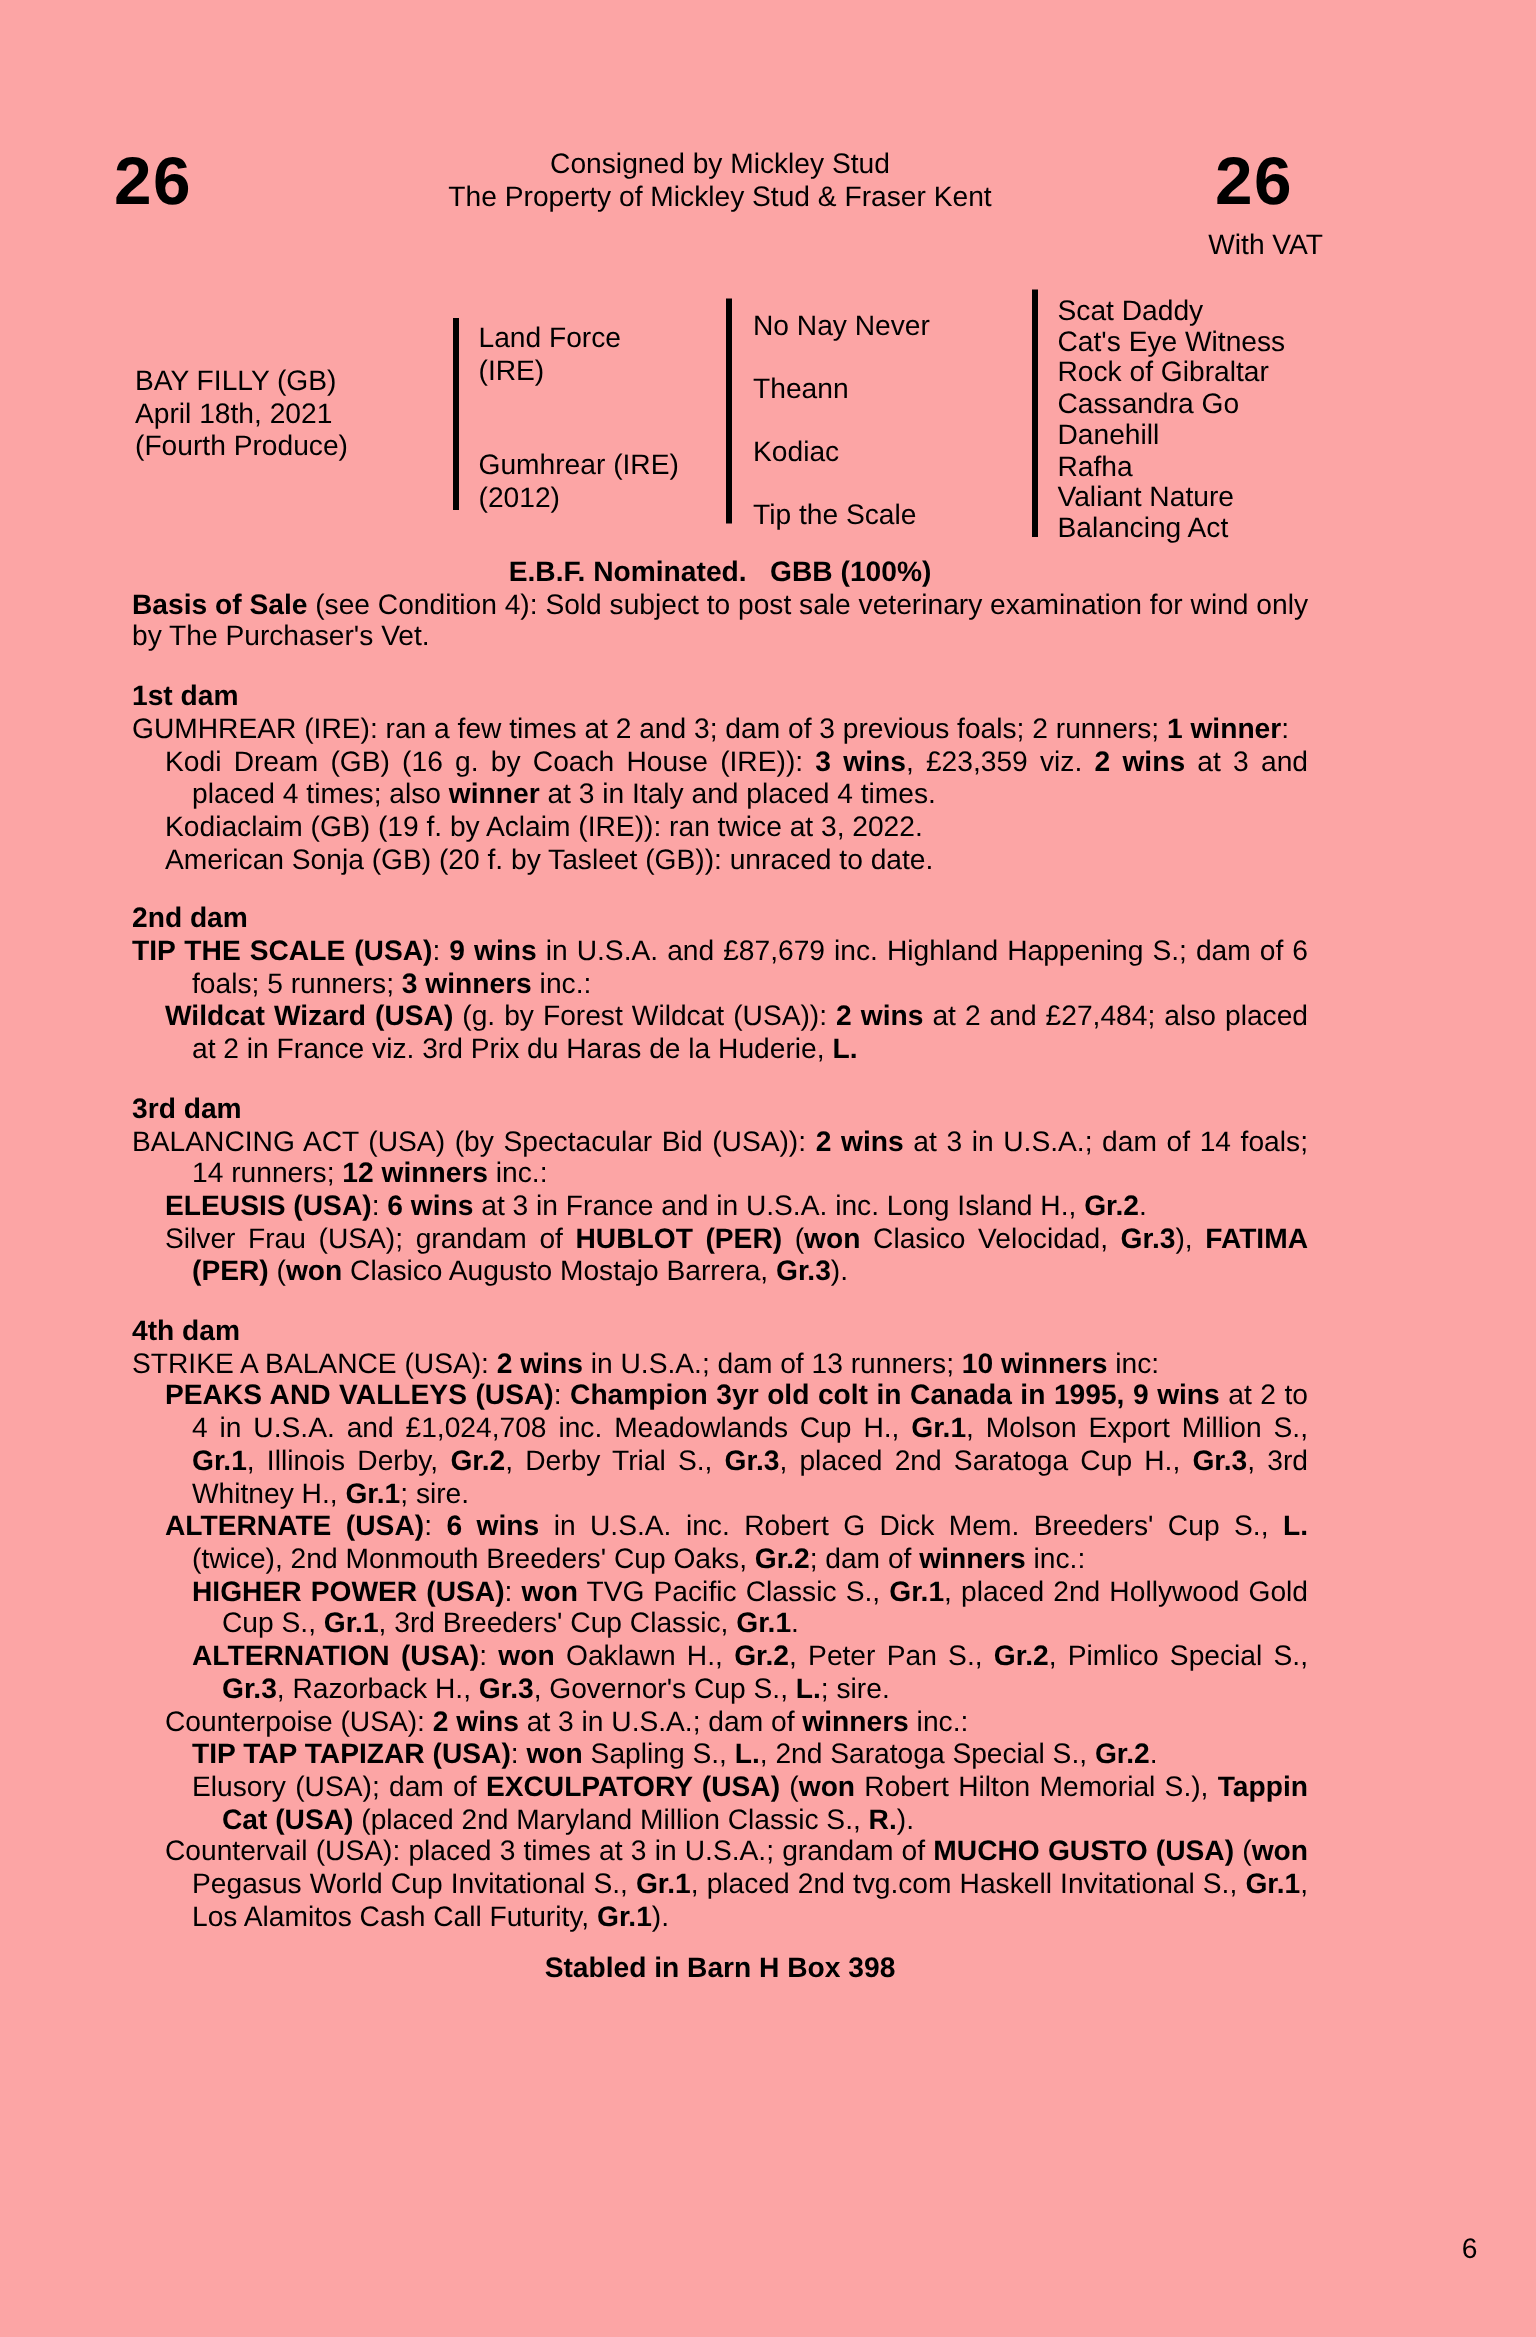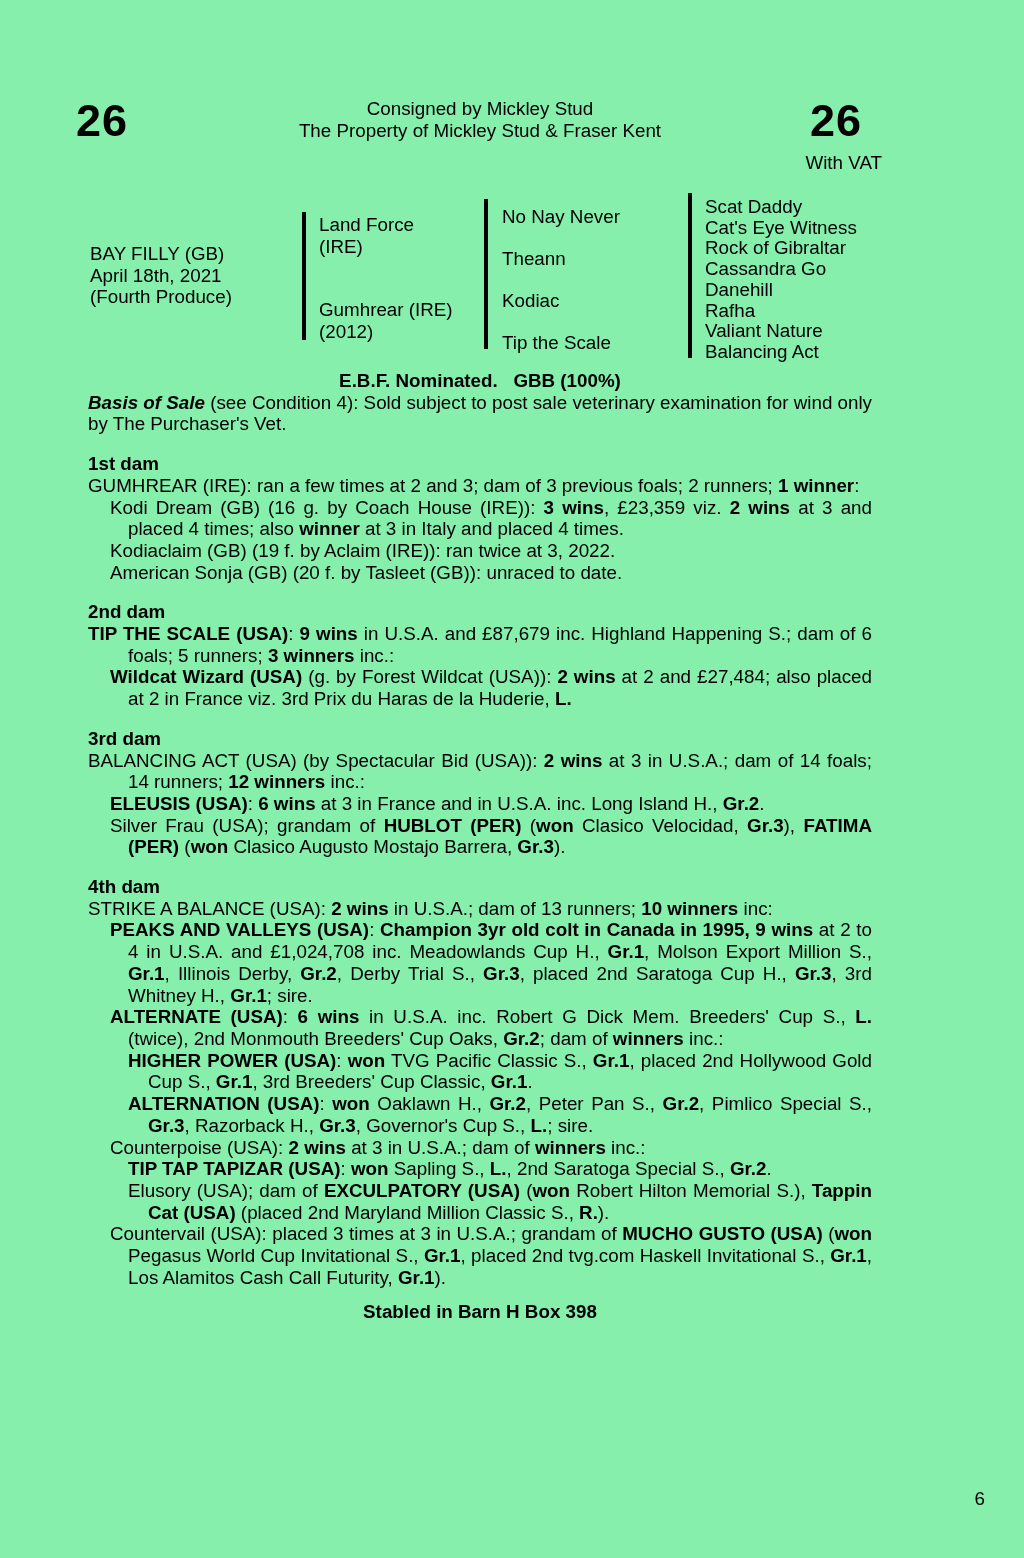--- a/index.html
+++ b/index.html
@@ -1,17 +1,17 @@
 <!DOCTYPE html>
 <html><head>
 <meta charset="utf-8">
 <style>
   html,body{margin:0;padding:0;background:#ffffff;}
   body{width:1024px;height:1558px;position:relative;font-family:"Liberation Sans",sans-serif;color:#000;}
-  .page{position:absolute;inset:0;background:#86efac;font-size:18.8px;line-height:21.7px;}
+  .page{position:absolute;inset:0;background:#fca5a5;font-size:18.8px;line-height:21.7px;}
 
   
   .lot{position:absolute;font-weight:bold;font-size:45px;line-height:45px;letter-spacing:1px;}
   .lot-left{left:76px;top:98px;}
   .lot-right{left:810px;top:98px;}
   .consignor{position:absolute;left:88px;top:98px;width:784px;text-align:center;}
   .vat{position:absolute;left:88px;top:152px;width:794px;text-align:right;}
 
   
   .pedigree{position:absolute;left:88px;top:188px;width:784px;height:180px;}
@@ -28,21 +28,21 @@
 
   
   .main{position:absolute;left:88px;top:370px;width:784px;}
   .ebf{text-align:center;font-weight:bold;white-space:pre;}
   .pn,.p0,.p1,.p2{text-align:justify;}
   .p0{padding-left:40px;text-indent:-40px;}
   .p1{padding-left:40px;text-indent:-18px;}
   .p2{padding-left:60px;text-indent:-20px;}
   .sec-head{font-weight:bold;margin-top:18px;}
   .b{font-weight:bold;}
-  .i{font-style:italic;}
+  .i{}
   .stabled{text-align:center;font-weight:bold;margin-top:13px;}
   .pageno{position:absolute;left:945px;top:1488px;width:40px;text-align:right;}
 </style>
 </head>
 <body>
 
 <div class="page">
 
   <div class="lot lot-left">26</div>
   <div class="consignor">

